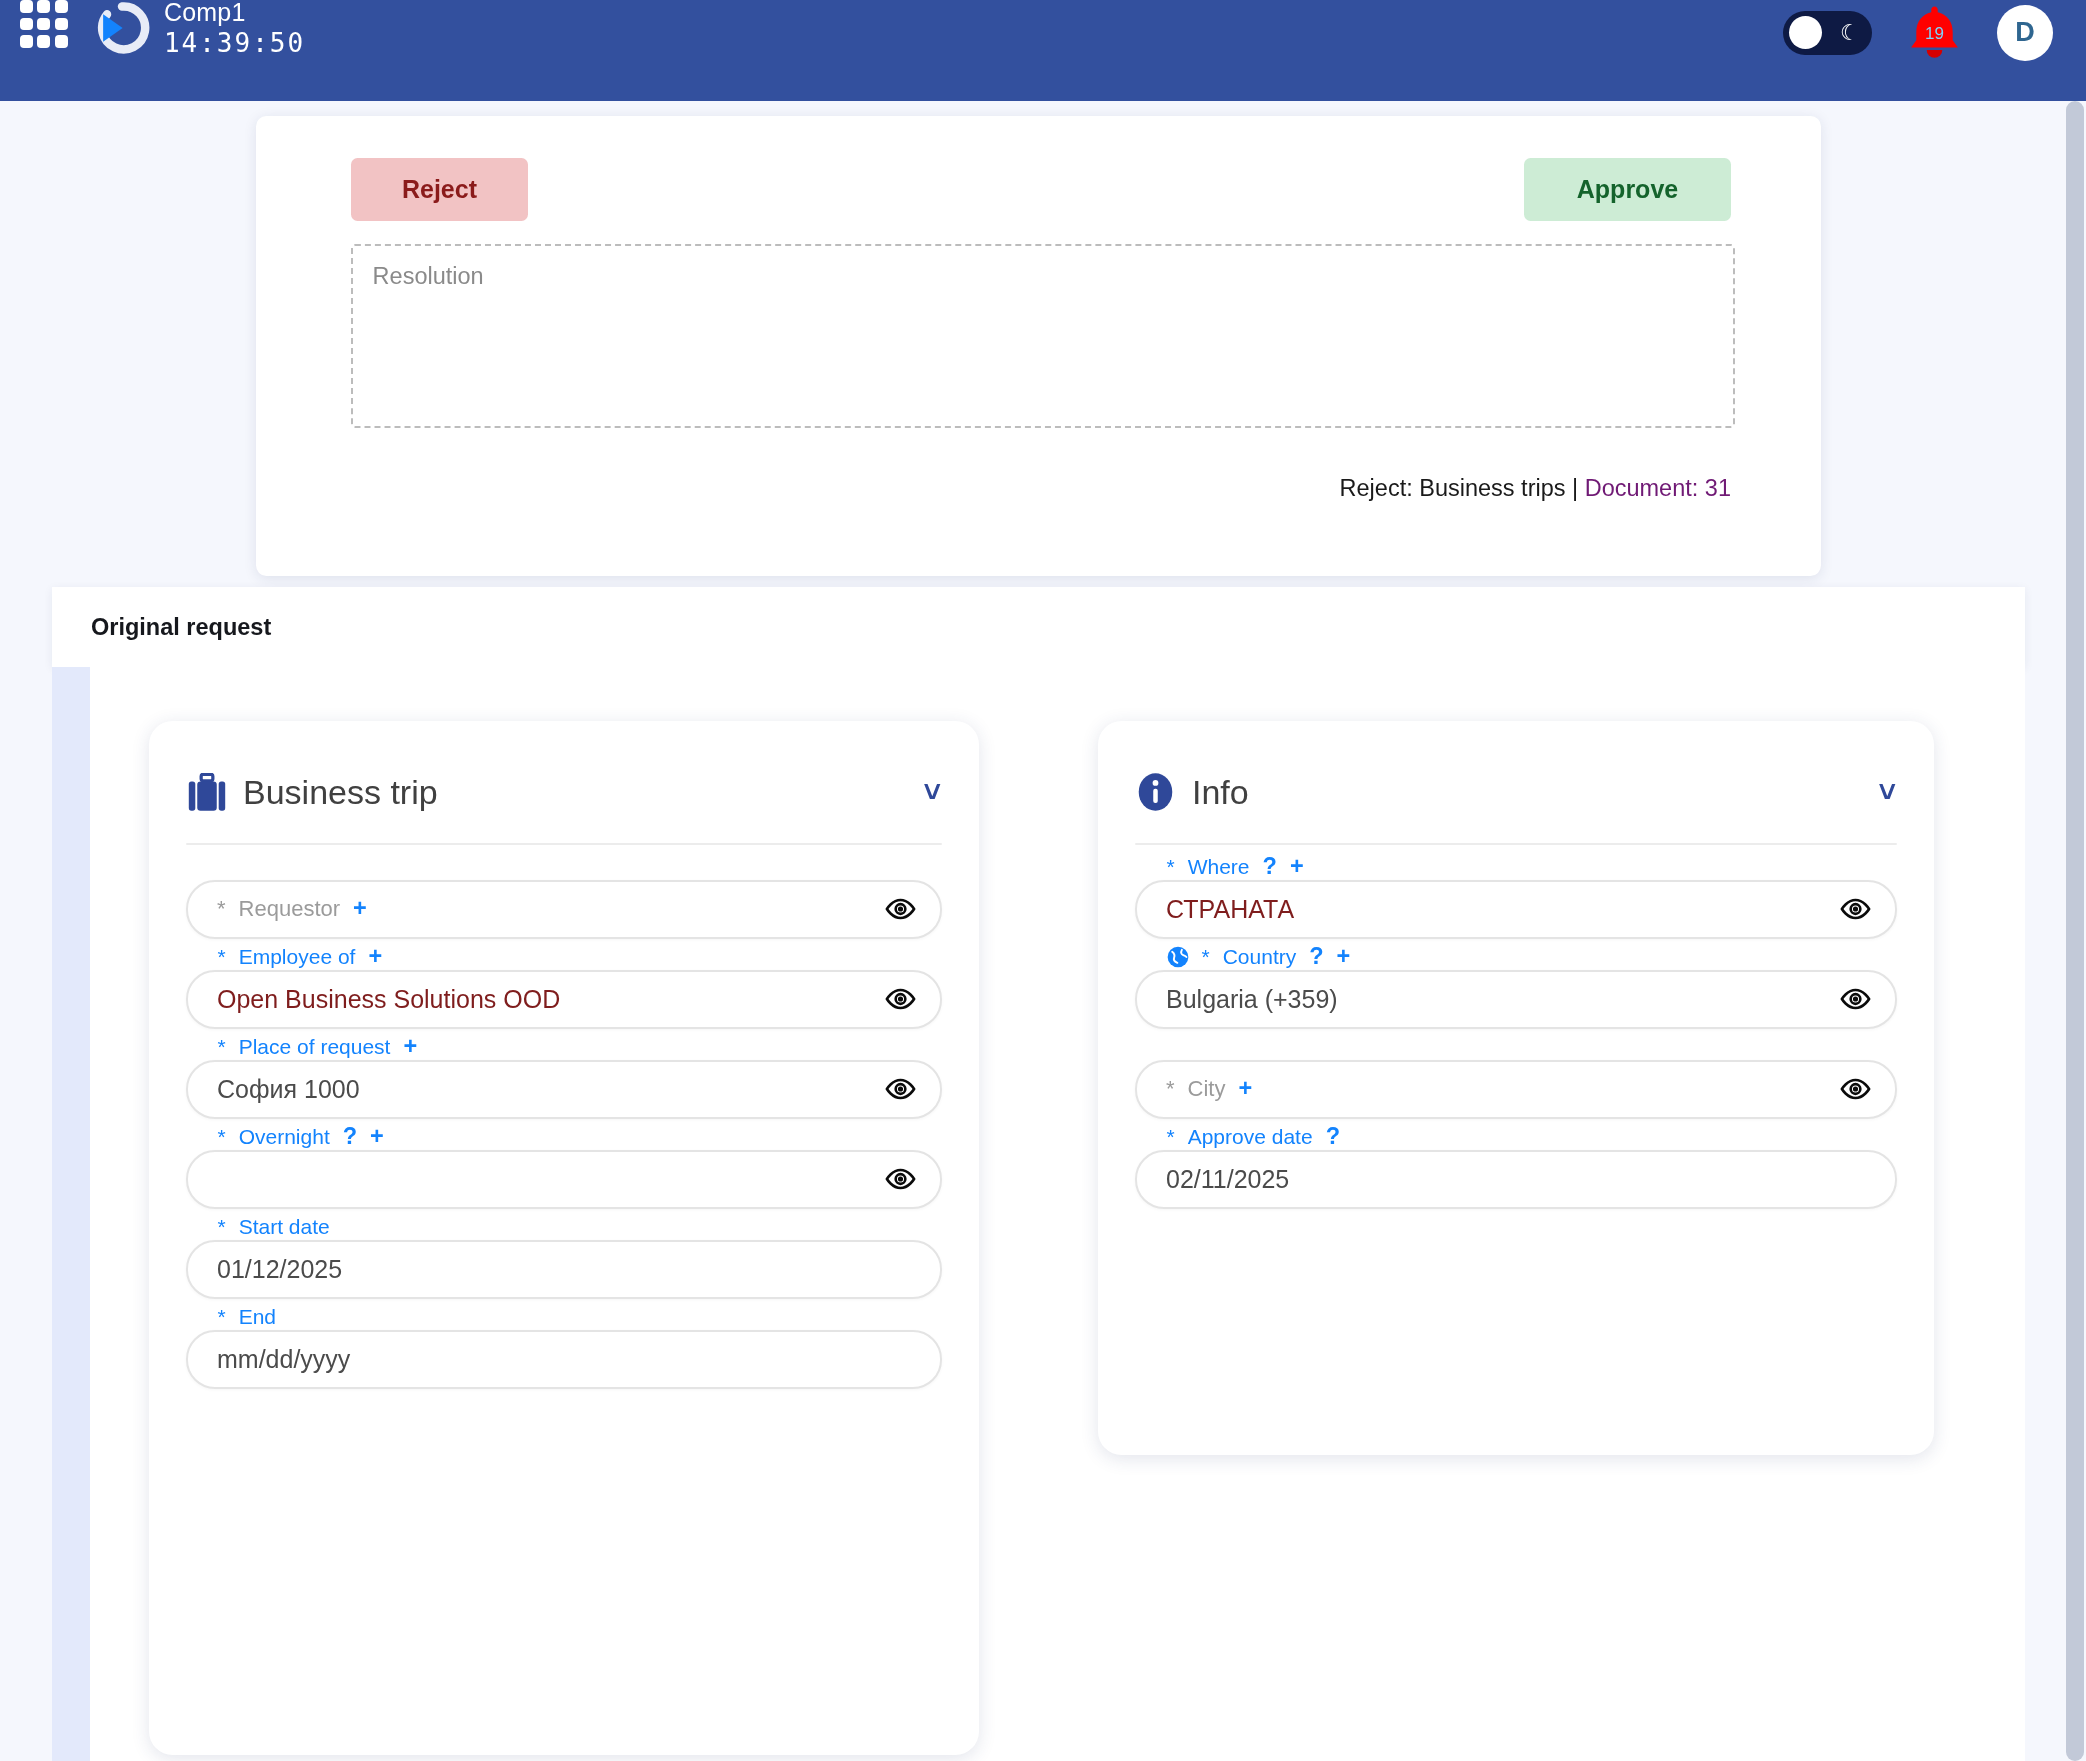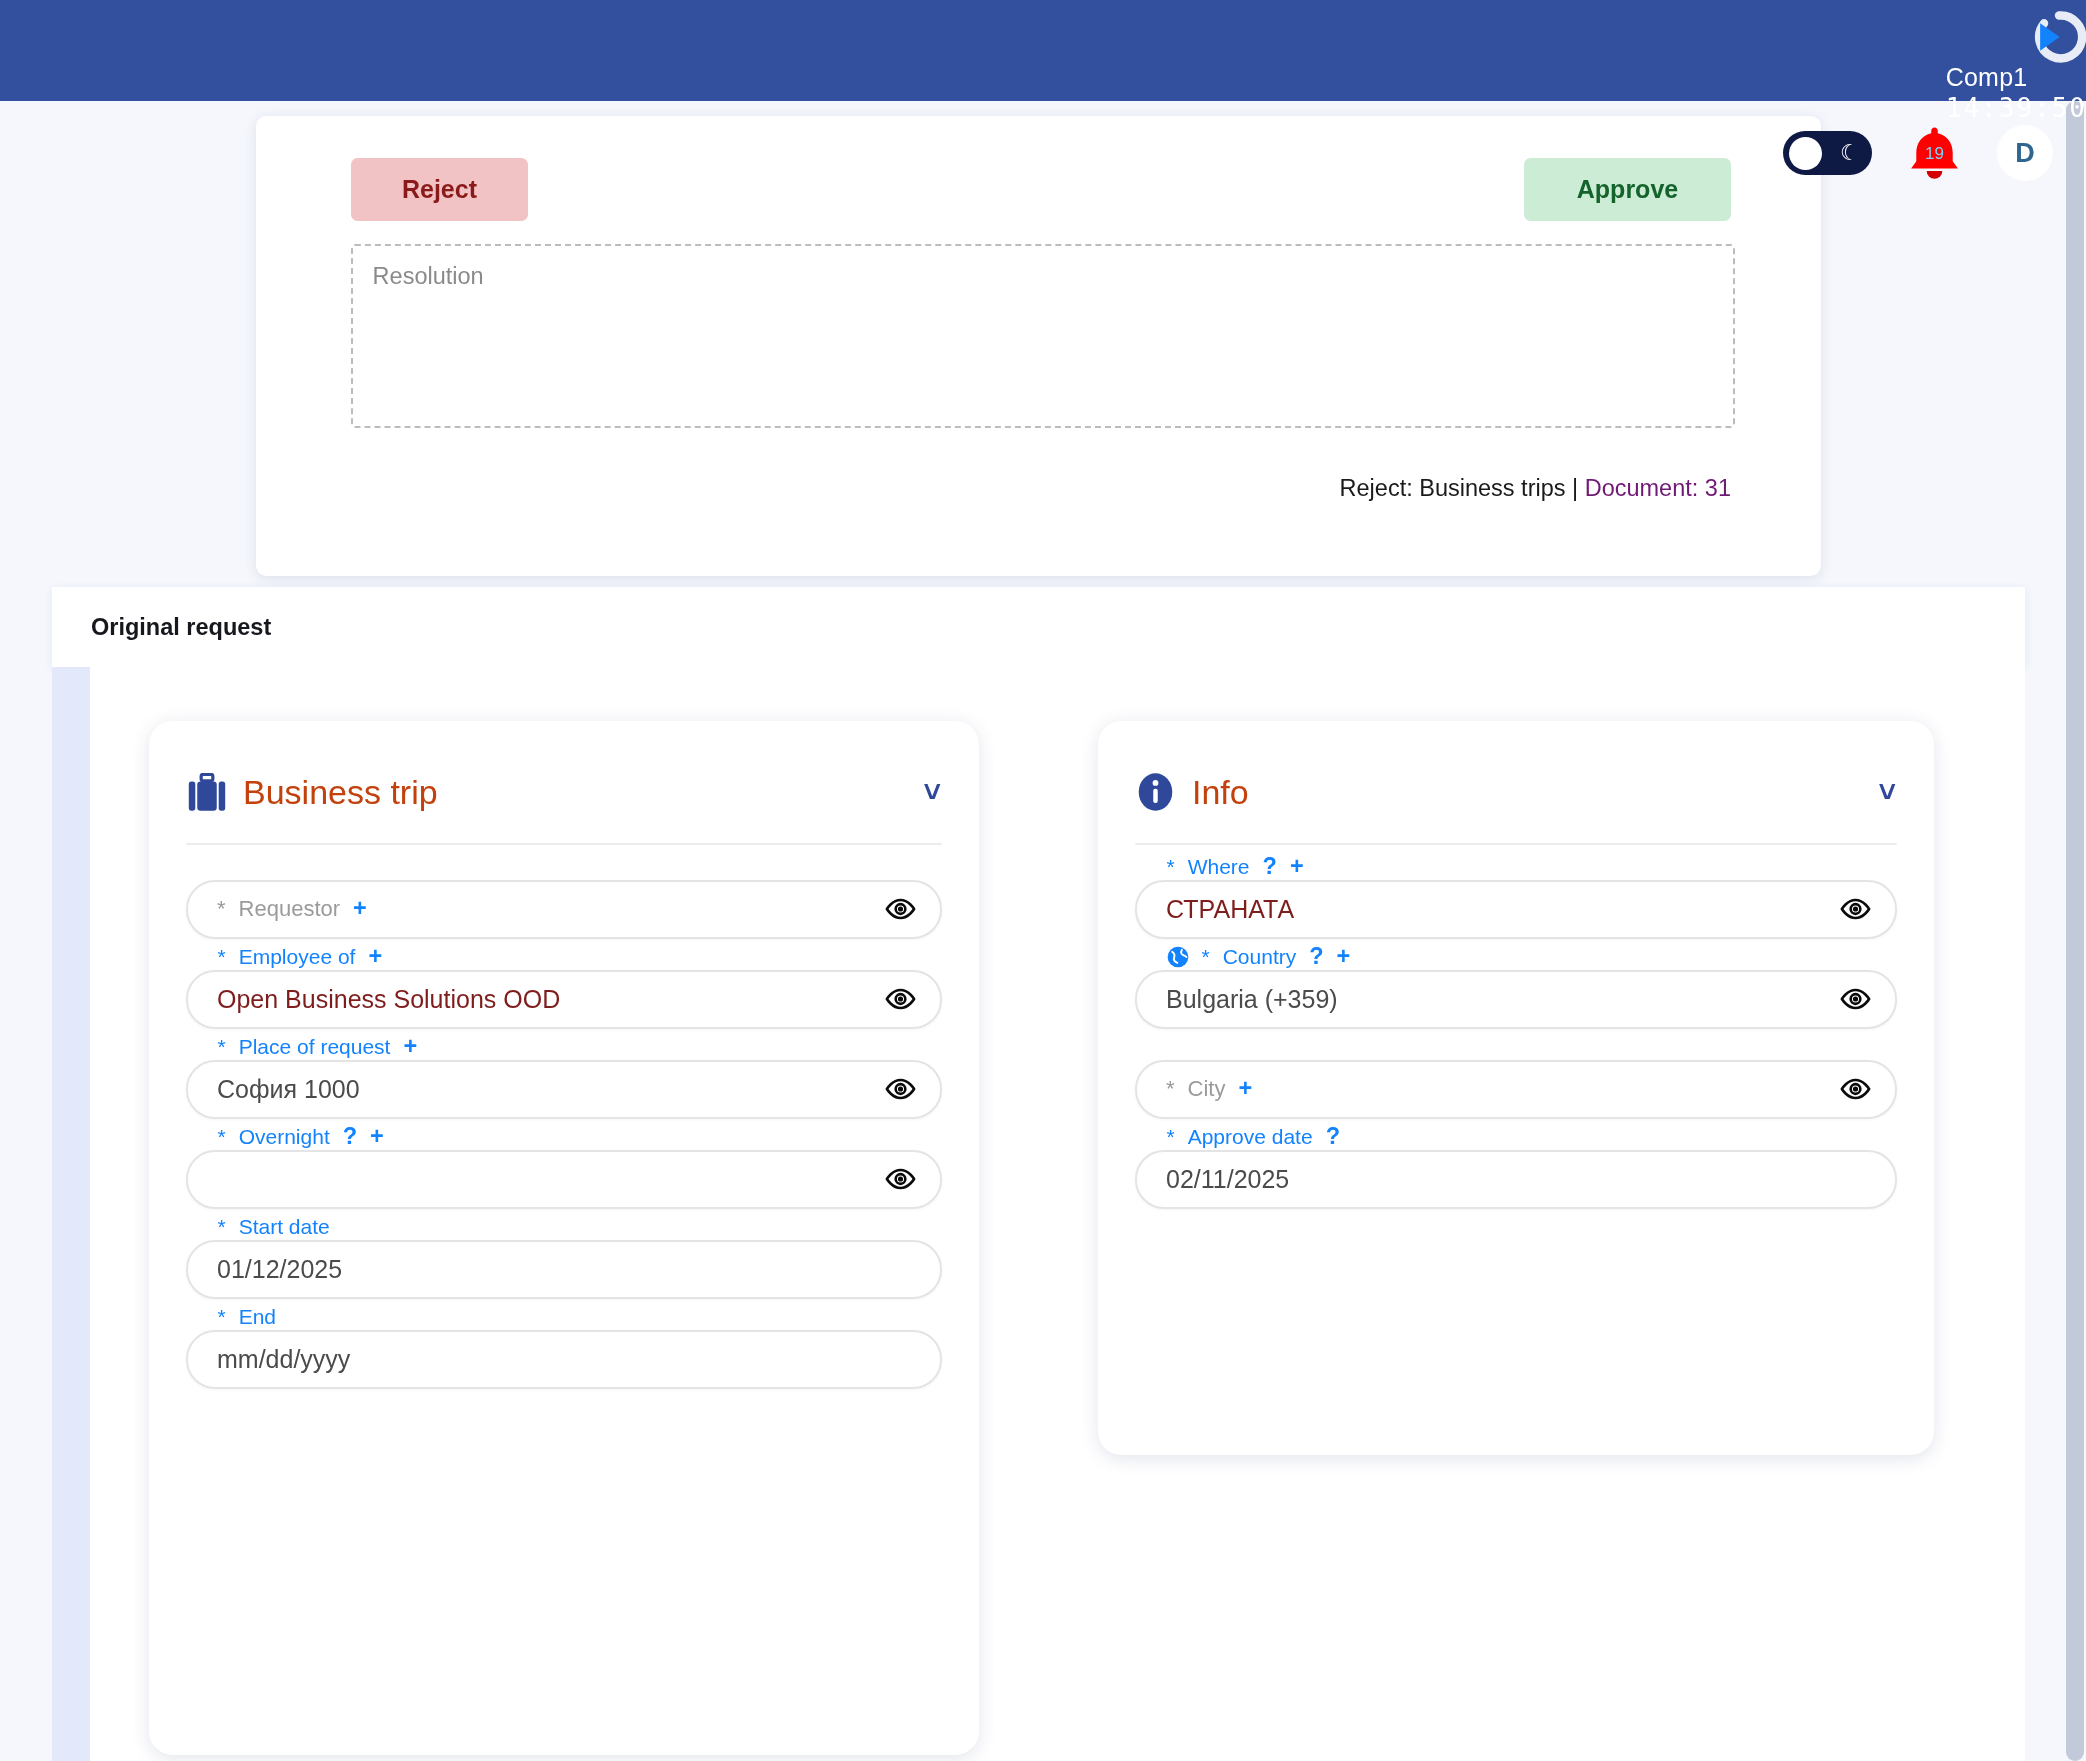--- a/index.html
+++ b/index.html
@@ -13,23 +13,22 @@
   }
 
   
   .topbar {
     position: absolute;
     top: 0; left: 0;
     width: 2087px;
     height: 101px;
     background: #33509e;
     display: flex;
-    align-items: flex-end;
+    align-items: flex-start;
     z-index: 50;
-    flex-direction: column;
   }
   .grid-icon {
     width: 48px; height: 48px;
     margin-left: 19.6px;
     display: grid;
     grid-template-columns: repeat(3, 1fr);
     grid-template-rows: repeat(3, 1fr);
     gap: 4.6px;
   }
   .grid-icon span {
@@ -253,21 +252,21 @@
   }
   .card-head-icon {
     width: 39px; height: 42px;
     flex: 0 0 auto;
     display: flex;
     align-items: center;
     justify-content: center;
   }
   .card-head-title {
     margin-left: 17px;
-    color: #c2410c;
+    color: #404040;
     font-size: 34px;
     font-weight: 400;
   }
   .card-chevron {
     margin-left: auto;
     color: #2f4899;
     font-size: 30px;
     font-weight: 700;
     line-height: 0.6;
     cursor: pointer;

